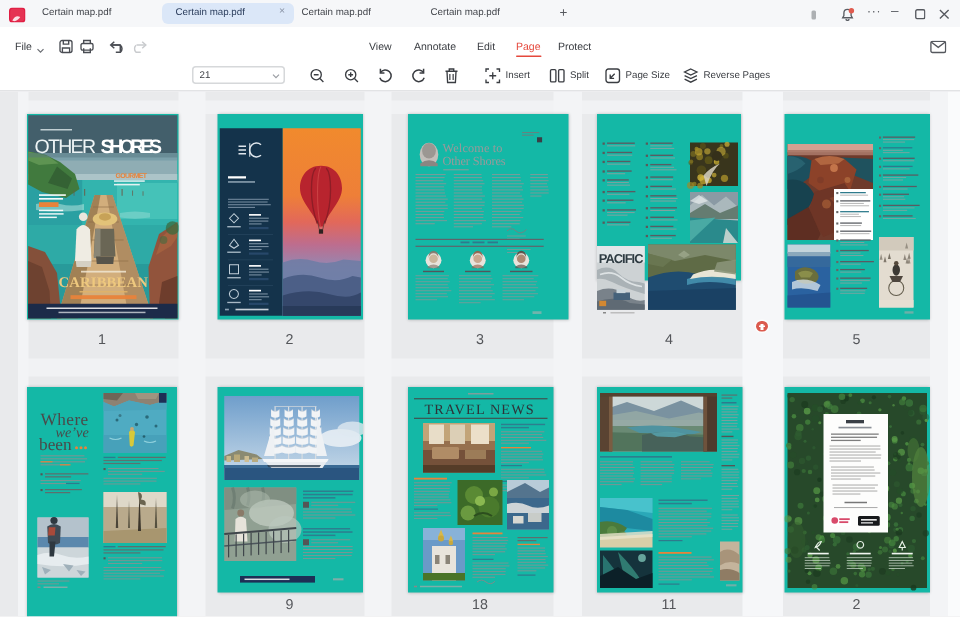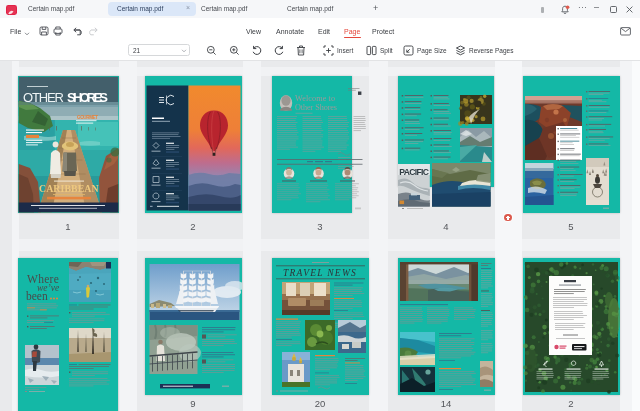--- a/index.html
+++ b/index.html
@@ -172,22 +172,22 @@
   <div class="strip" style="left:632px;width:8px;background:#fafbfc;"></div>
 
   <div class="plabel" style="left:58px;top:160px;width:20px;">1</div>
   <div class="plabel" style="left:183px;top:160px;width:20px;">2</div>
   <div class="plabel" style="left:310px;top:160px;width:20px;">3</div>
   <div class="plabel" style="left:436px;top:160px;width:20px;">4</div>
   <div class="plabel" style="left:561px;top:160px;width:20px;">5</div>
 
   <div class="plabel" style="left:58px;top:337px;width:20px;">8</div>
   <div class="plabel" style="left:183px;top:337px;width:20px;">9</div>
-  <div class="plabel" style="left:310px;top:337px;width:20px;">20</div>
-  <div class="plabel" style="left:436px;top:337px;width:20px;">14</div>
+  <div class="plabel" style="left:310px;top:337px;width:20px;">18</div>
+  <div class="plabel" style="left:436px;top:337px;width:20px;">11</div>
   <div class="plabel" style="left:561px;top:337px;width:20px;">2</div>
 
   <div class="page" id="p1" style="left:18px;top:15px;width:101px;height:137px;">
       <svg width="101" height="137" viewBox="0 0 101 137">
         <rect x="0.8" y="0.8" width="99.4" height="30" fill="#435f6b"></rect>
         <rect x="0.8" y="26" width="99.4" height="20" fill="#8fadb4"></rect>
         <rect x="0.8" y="26" width="99.4" height="5" fill="#7ba0aa"></rect>
         <rect x="0.8" y="40" width="99.4" height="5" fill="#b8cdd0" opacity="0.7"></rect>
         <rect x="0.8" y="44" width="99.4" height="62" fill="#33b4ae"></rect>
         <rect x="0.8" y="44" width="36" height="34" fill="#2aa0a2"></rect>
@@ -319,21 +319,21 @@
         <rect x="6.5" y="125.2" width="9" height="0.9" fill="#c2d0da" opacity="0.85"></rect>
         <rect x="21" y="117.2" width="8" height="1.1" fill="#ffffff"></rect>
         <rect x="21.0" y="119.60" width="12.5" height="0.75" fill="#8da2b4" opacity="0.8"></rect>
         <rect x="21.0" y="121.50" width="13.4" height="0.75" fill="#8da2b4" opacity="0.8"></rect>
         <rect x="21.0" y="123.40" width="8.4" height="0.75" fill="#8da2b4" opacity="0.8"></rect>
         <rect x="21" y="125.8" width="13" height="1.5" fill="#27486a"></rect>
         <rect x="5" y="129.8" width="2.6" height="1.1" fill="#8da2b4"></rect>
         <rect x="12" y="129.8" width="22" height="1.1" fill="#e8edf2" opacity="0.85"></rect>
       </svg>
     </div>
-  <div class="page" id="p3" style="left:272px;top:15px;width:80px;height:137px;">
+  <div class="page" id="p3" style="left:272px;top:15px;width:107px;height:137px;">
       <svg width="97" height="137" viewBox="0 0 97 137">
         <rect x="76.0" y="12.00" width="11.5" height="0.7" fill="#777" opacity="0.8"></rect>
         <rect x="76.0" y="13.80" width="7.8" height="0.7" fill="#777" opacity="0.8"></rect>
         <rect x="86" y="15.5" width="3.4" height="3.4" fill="#3a3f46"></rect>
         <ellipse cx="14" cy="27" rx="6.2" ry="7.8" fill="#c2beb9"></ellipse>
         <ellipse cx="14" cy="24.5" rx="4.6" ry="5.2" fill="#9b9792"></ellipse>
         <path d="M8.2 33 Q14 28.5 19.8 33 L19.8 34.8 L8.2 34.8 Z" fill="#8a8682"></path>
         <text x="23" y="25" font-family="Liberation Serif" font-size="8.2" fill="#9a9a9a" textLength="40">Welcome to</text>
         <text x="23" y="34" font-family="Liberation Serif" font-size="8.2" fill="#9a9a9a" textLength="42">Other Shores</text>
         <rect x="23.5" y="36.8" width="17" height="0.75" fill="#9a9a9a" opacity="0.8"></rect>
@@ -890,21 +890,21 @@
         <rect x="57.0" y="106.00" width="33.1" height="0.7" fill="#8f8f8f" opacity="0.8"></rect>
         <rect x="57.0" y="108.00" width="33.1" height="0.7" fill="#8f8f8f" opacity="0.8"></rect>
         <rect x="57.0" y="110.00" width="33.0" height="0.7" fill="#8f8f8f" opacity="0.8"></rect>
         <rect x="57.0" y="112.00" width="32.5" height="0.7" fill="#8f8f8f" opacity="0.8"></rect>
         <rect x="57.0" y="114.00" width="21.6" height="0.7" fill="#8f8f8f" opacity="0.8"></rect>
         <rect x="15" y="126" width="50" height="4.4" fill="#1d2f55"></rect>
         <rect x="18" y="127.7" width="30" height="1" fill="#fff" opacity="0.85"></rect>
         <rect x="77" y="127.5" width="7" height="1.4" fill="#aaa" opacity="0.7"></rect>
       </svg>
     </div>
-  <div class="page" id="p10" style="left:272px;top:197px;width:97px;height:137px;font-style:italic;">
+  <div class="page" id="p10" style="left:272px;top:197px;width:97px;height:137px;">
       <svg width="97" height="137" viewBox="0 0 97 137">
         <rect x="40" y="4" width="17" height="1" fill="#999" opacity="0.8"></rect>
         <rect x="4" y="7.5" width="89" height="0.7" fill="#444"></rect>
         <text x="11" y="18" font-family="Liberation Serif" font-size="9.5" fill="#2e3338" letter-spacing="2.2" textLength="75">TRAVEL NEWS</text>
         <rect x="4" y="20.5" width="89" height="0.7" fill="#444"></rect>
         <rect x="10" y="24" width="48" height="33" fill="#96704e"></rect>
         <rect x="10" y="24" width="48" height="12" fill="#c2a478"></rect>
         <rect x="14" y="25" width="10" height="13" fill="#e8ddc8"></rect>
         <rect x="28" y="25" width="10" height="13" fill="#dccfb6"></rect>
         <rect x="42" y="25" width="12" height="13" fill="#ecdfc9"></rect>

